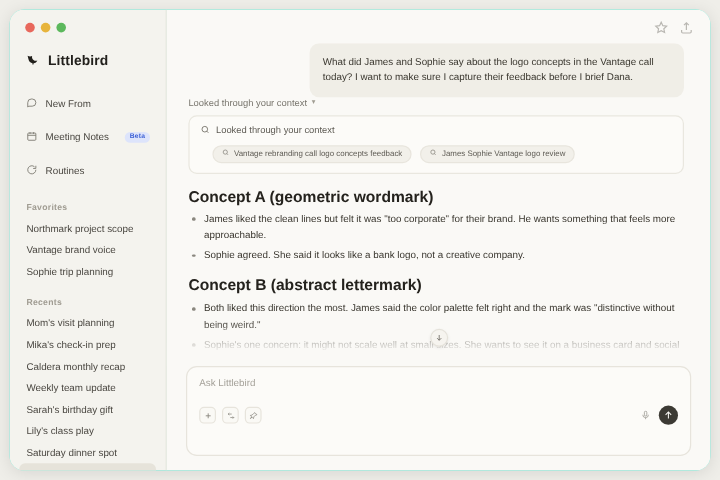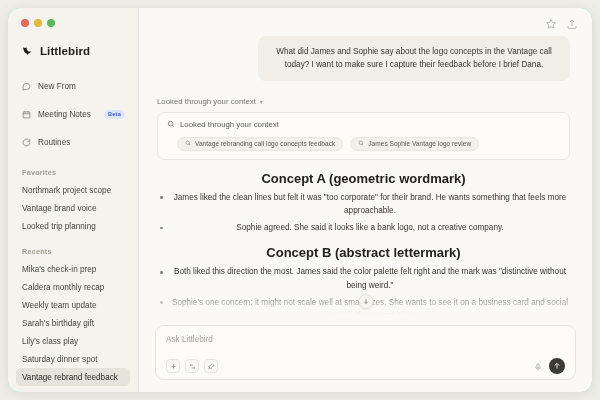--- a/index.html
+++ b/index.html
@@ -52,29 +52,29 @@
     border-radius:5px; cursor:pointer; white-space:nowrap;
     overflow:hidden; text-overflow:ellipsis;
   }
   .list-item.active { background:#e6e3da; color:#2b2823; font-weight:500; }
 
   
   .main { flex:1; display:flex; flex-direction:column; position:relative; background:#faf9f6; }
   .topbar { height:28px; display:flex; align-items:center; justify-content:flex-end; gap:9px; padding-right:14px; }
   .top-icon { width:12px; height:12px; cursor:pointer; opacity:.45; }
 
-  .thread { flex:1; overflow:hidden; padding:0 22px 0 18px; position:relative;text-align:center; }
+  .thread { flex:1; overflow:hidden; padding:0 22px 0 18px; position:relative; }
 
   .user-msg {
     margin-left:auto; max-width:312px; background:#f0eee7;
     border-radius:8px; padding:9px 11px; font-size:8.2px;
     color:#3a372f; line-height:1.62;
   }
 
-  .assistant { margin-top:16px; }
+  .assistant { }
   .context-toggle {
     display:flex; align-items:center; gap:4px; font-size:7.8px;
     color:#78756d; cursor:pointer; margin-bottom:6px;
   }
   .caret { font-size:6px; color:#a09c92; }
 
   .context-box {
     border:1px solid #e9e7df; border-radius:7px; background:#fcfbf8;
     padding:7px 9px 8px 9px;
   }
@@ -107,21 +107,21 @@
     position:absolute; left:50%; transform:translateX(-50%); bottom:16px;
     width:15px; height:15px; border-radius:50%; background:#f6f4ef;
     border:1px solid #e5e2da; display:flex; align-items:center;
     justify-content:center; cursor:pointer; box-shadow:0 1px 3px rgba(0,0,0,.07);
   }
 
   
   .composer-wrap { padding:0 16px 12px 16px; }
   .composer {
     border:1px solid #e7e4dc; border-radius:9px; background:#fcfbf8;
-    padding:9px 10px 4px 10px; min-height:53px;
+    padding:9px 10px 24px 10px; min-height:53px;
     display:flex; flex-direction:column; justify-content:space-between;
   }
   .placeholder { font-size:8.2px; color:#a5a29a; }
   .composer-row { display:flex; align-items:center; justify-content:space-between; margin-top:13px; }
   .tools { display:flex; gap:5px; }
   .tool-btn {
     width:14px; height:14px; border-radius:4px; border:1px solid #e7e4dc;
     background:#faf9f5; display:flex; align-items:center; justify-content:center;
     cursor:pointer;
   }
@@ -179,25 +179,26 @@
           </svg>
         </span>
         <span class="nav-label">Routines</span>
       </div>
     </div>
 
     <div class="section-title">Favorites</div>
     <div class="list">
       <div class="list-item">Northmark project scope</div>
       <div class="list-item">Vantage brand voice</div>
-      <div class="list-item">Looked trip planning</div>
+      <div class="list-item">Sophie trip planning</div>
     </div>
 
     <div class="section-title">Recents</div>
     <div class="list">
+      <div class="list-item">Mom's visit planning</div>
       <div class="list-item">Mika's check-in prep</div>
       <div class="list-item">Caldera monthly recap</div>
       <div class="list-item">Weekly team update</div>
       <div class="list-item">Sarah's birthday gift</div>
       <div class="list-item">Lily's class play</div>
       <div class="list-item">Saturday dinner spot</div>
       <div class="list-item active">Vantage rebrand feedback</div>
     </div>
 
   </div>

